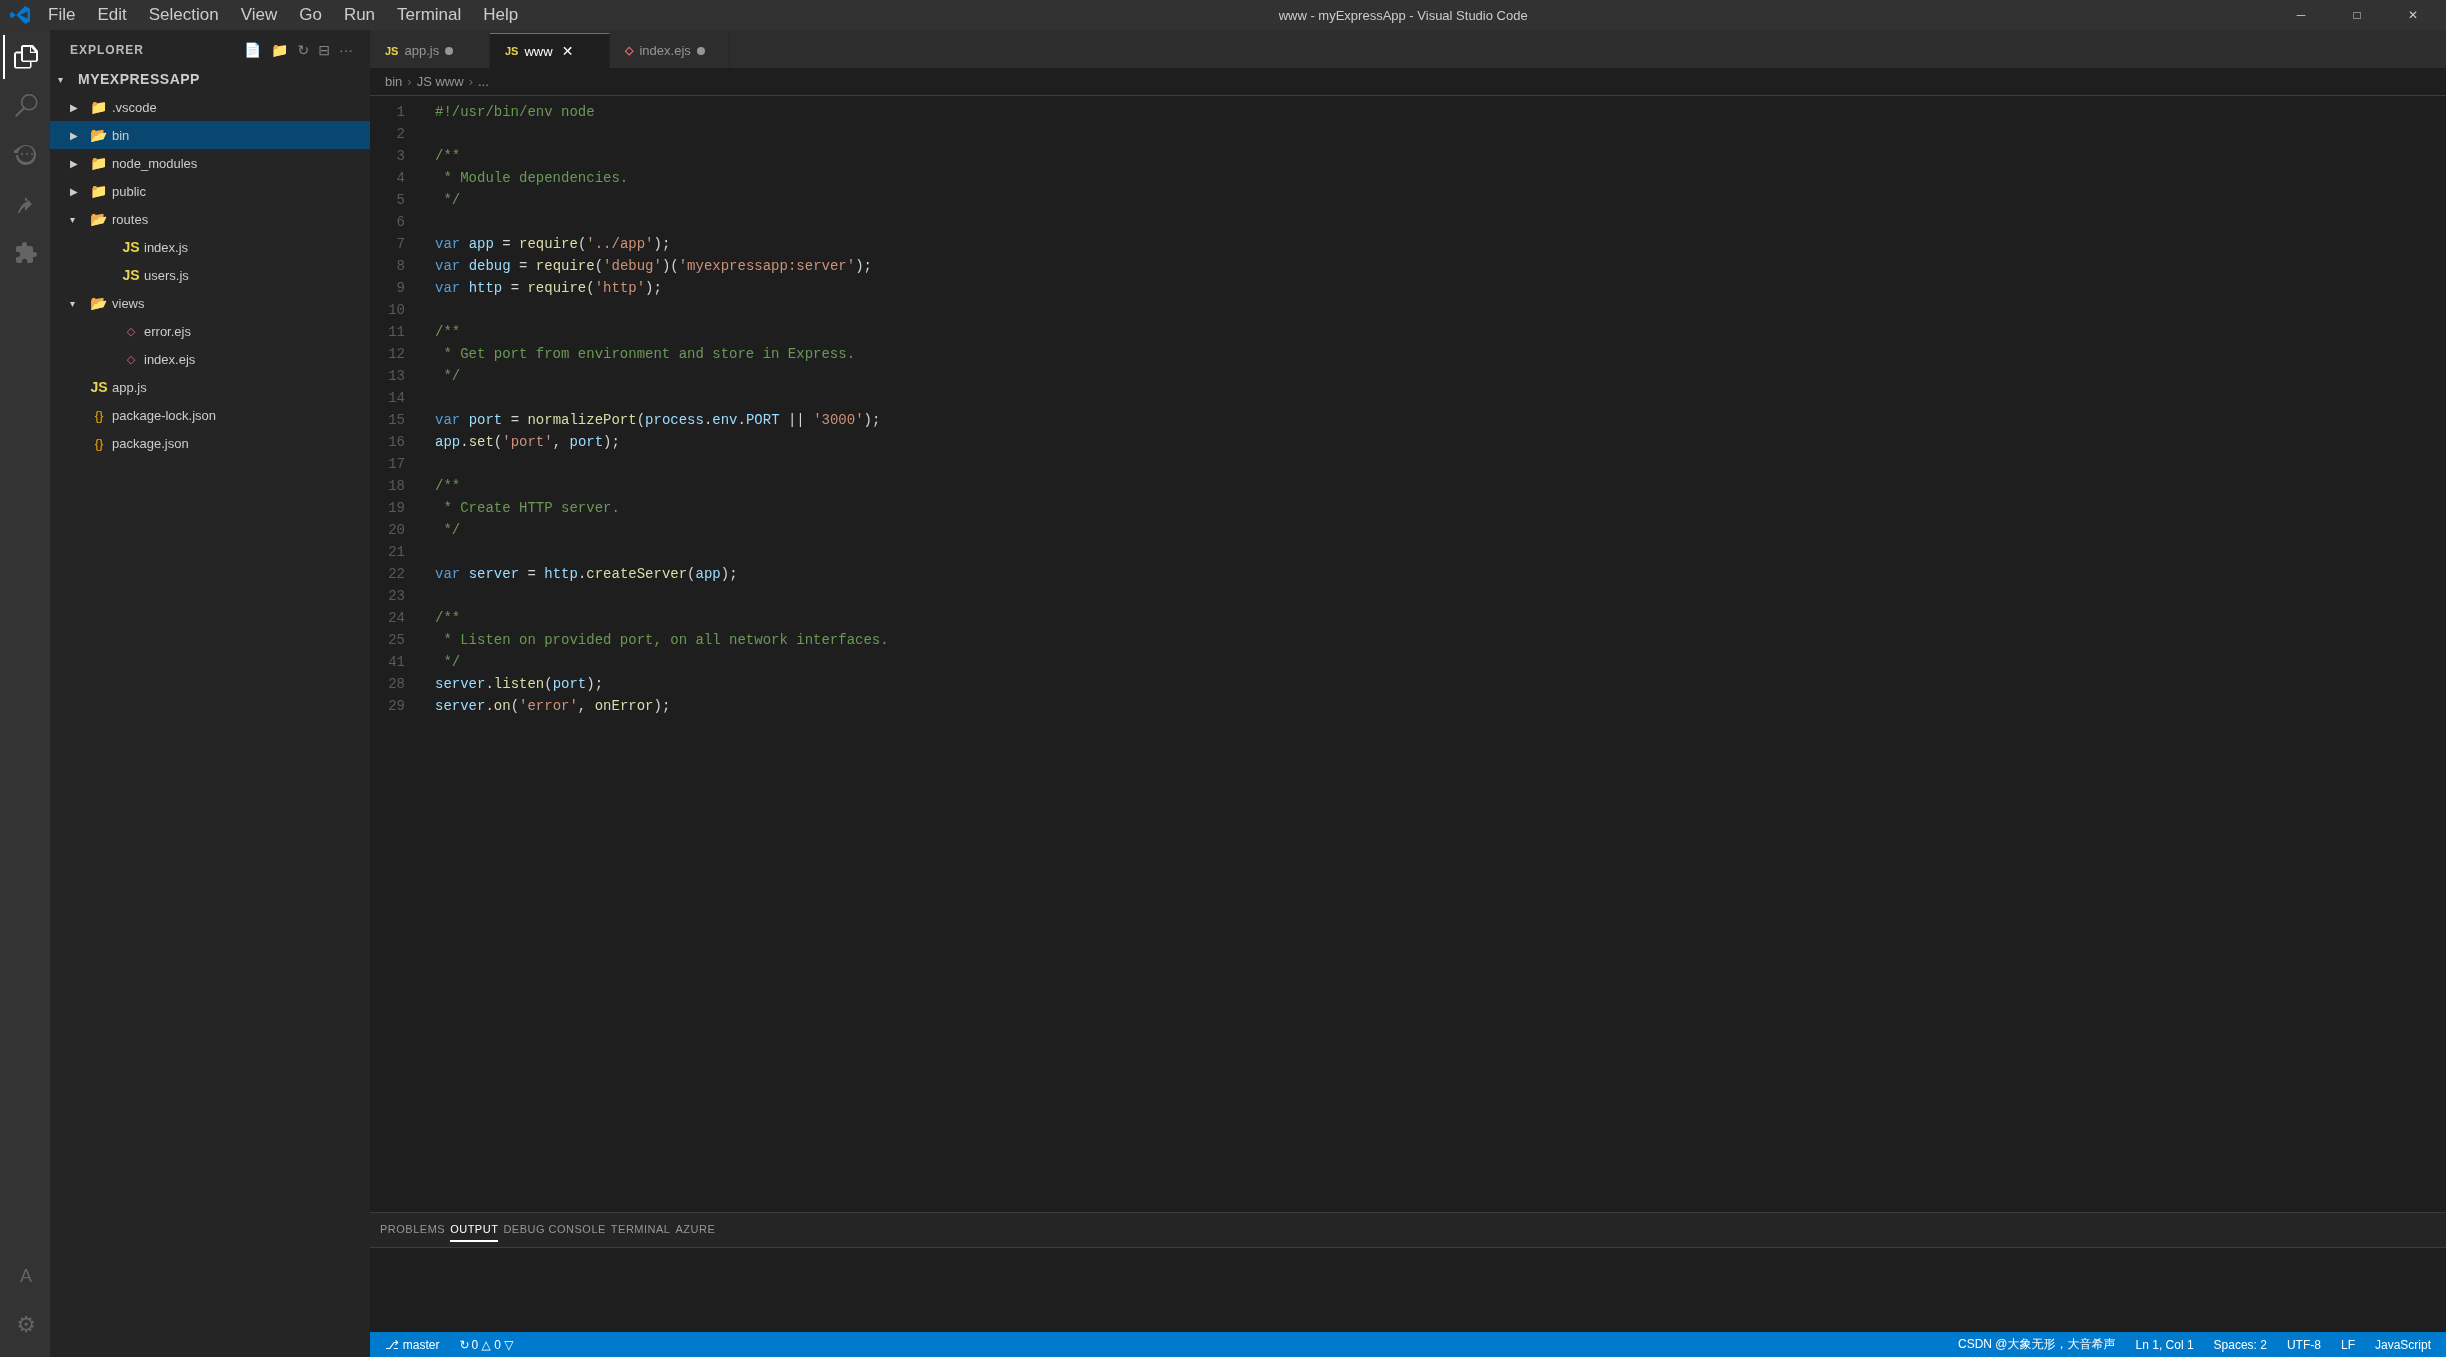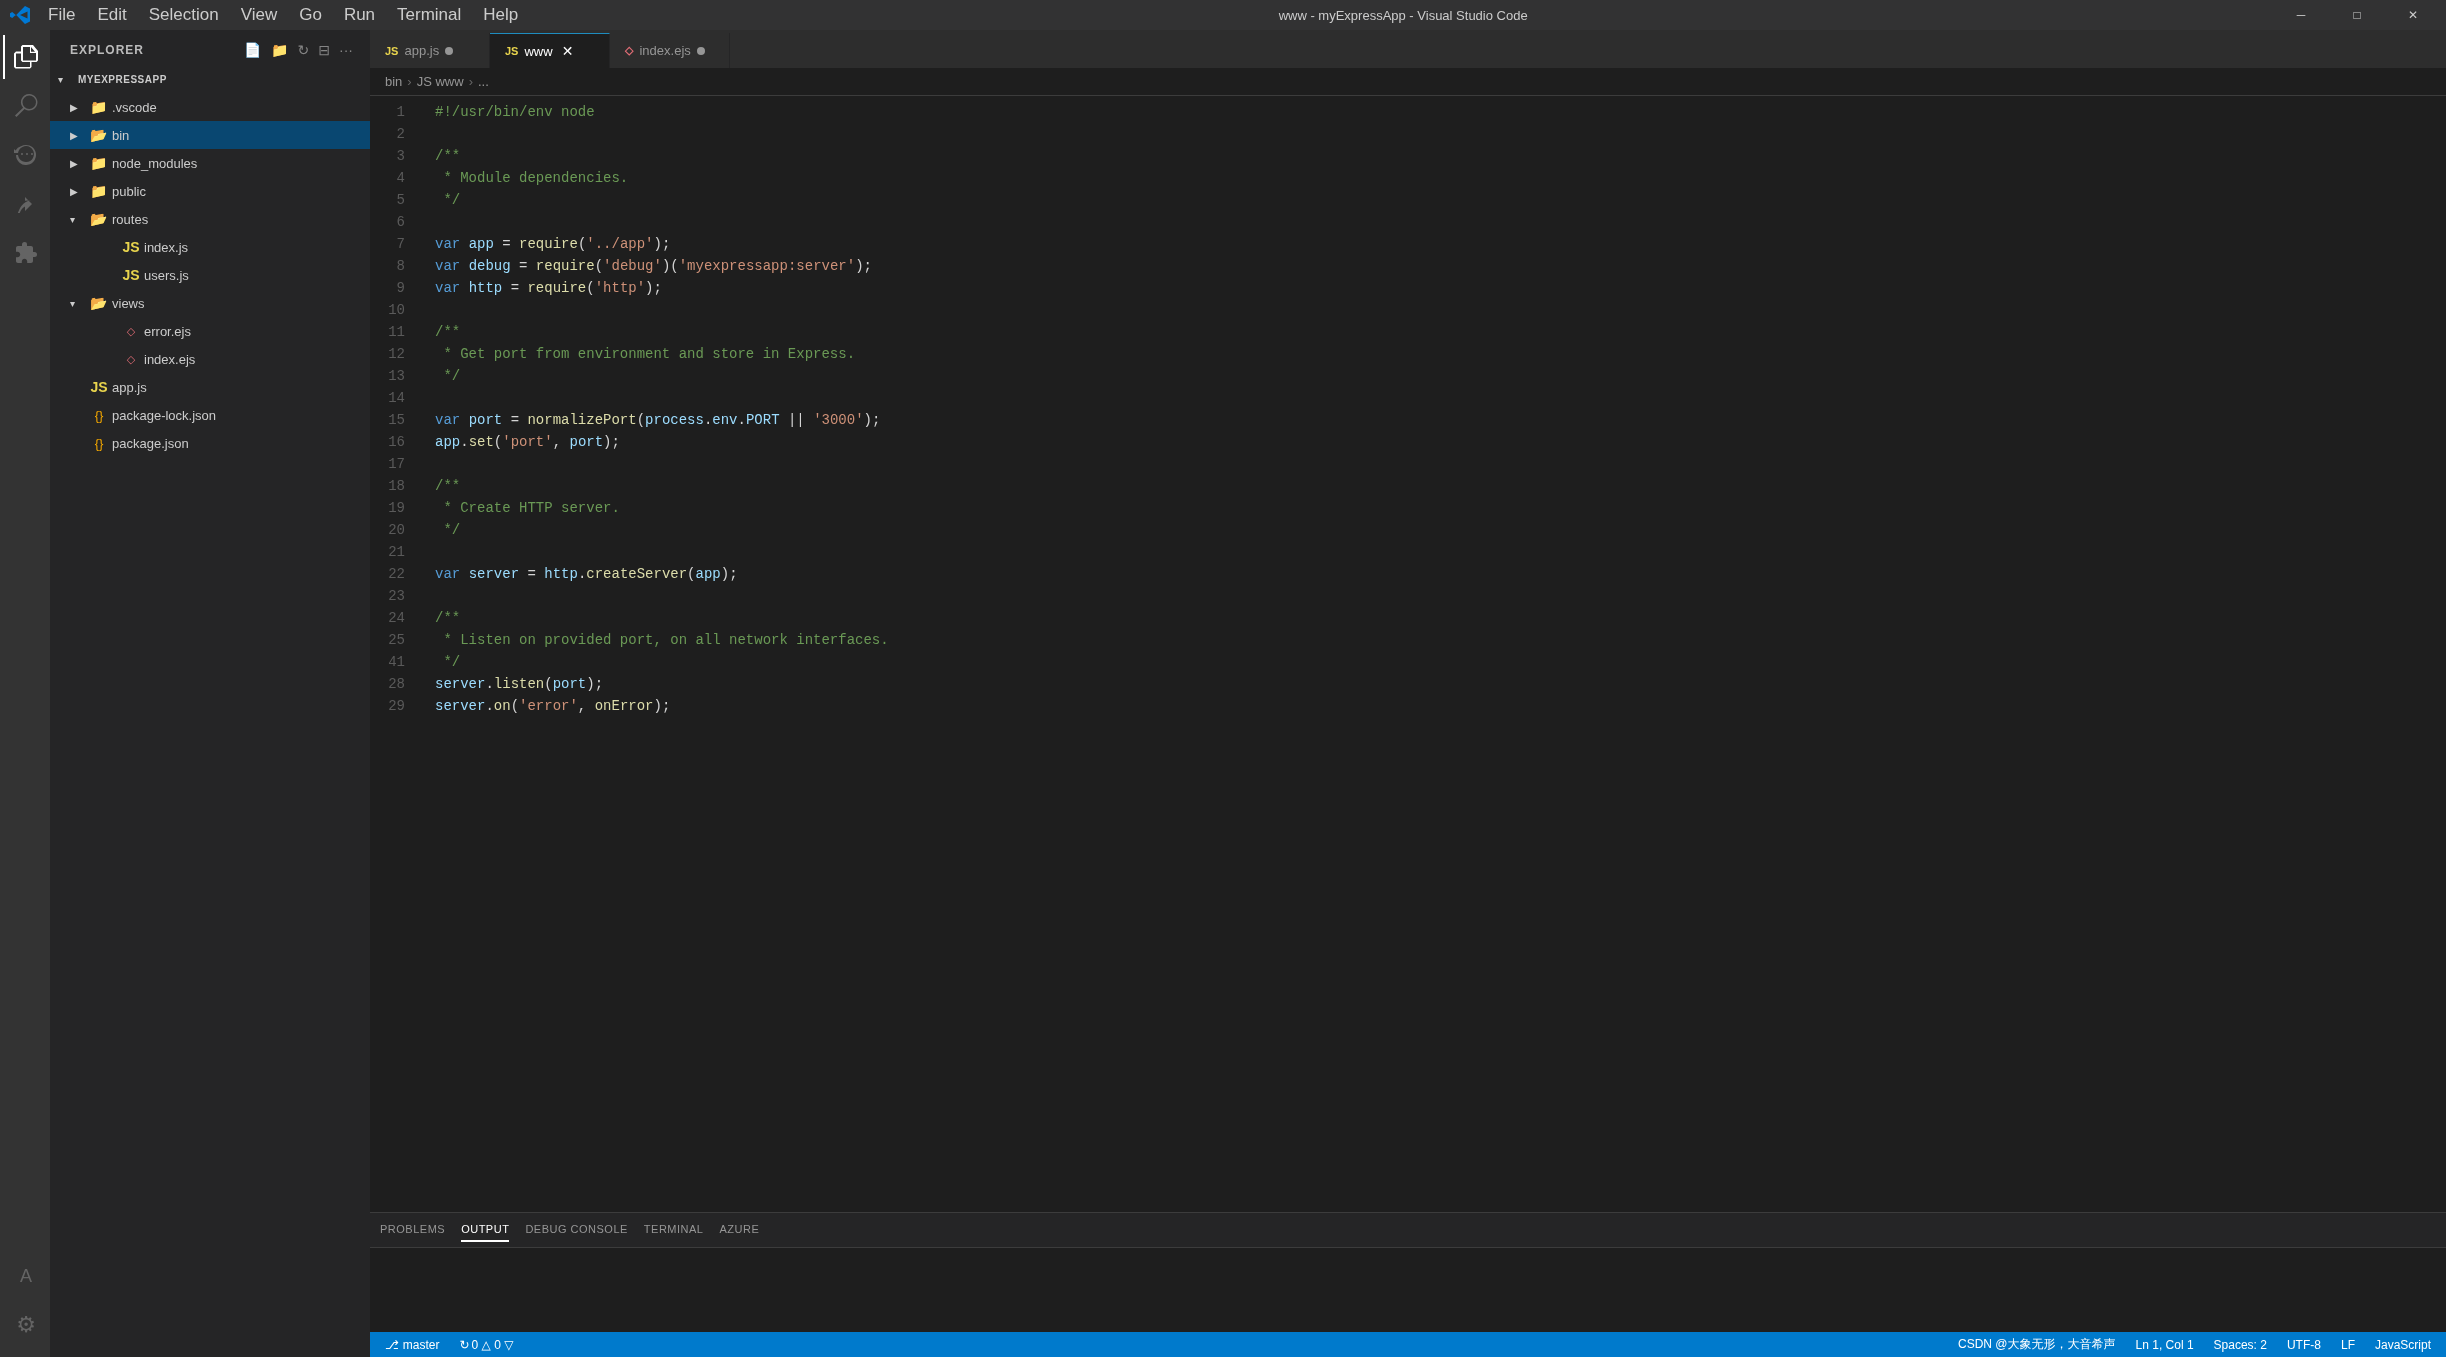--- a/index.html
+++ b/index.html
@@ -297,21 +297,21 @@
       flex-direction: column;
       flex-shrink: 0;
     }
     .panel-tabs {
       display: flex;
       align-items: center;
       height: 35px;
       background: #252526;
       border-bottom: 1px solid #3c3c3c;
       padding: 0 10px;
-      gap: 16px;
+      gap: 5px;
     }
     .panel-tab {
       font-size: 11px;
       color: #969696;
       cursor: pointer;
       padding: 5px 0;
       text-transform: uppercase;
       letter-spacing: 0.5px;
       border-bottom: 2px solid transparent;
     }
@@ -430,21 +430,21 @@
         <span class="sidebar-action-btn" title="Refresh">↻</span>
         <span class="sidebar-action-btn" title="Collapse">⊟</span>
         <span class="sidebar-action-btn" title="More Actions">···</span>
       </div>
     </div>
 
     <div class="file-tree">
 
       <div class="tree-item" style="padding-left:8px;">
         <span class="arrow">▾</span>
-        <span class="label" style="font-size:10px; font-weight:600; color:#cccccc; letter-spacing:0.5px;">MYEXPRESSAPP</span>
+        <span class="label" style="font-size:14px; font-weight:600; color:#cccccc; letter-spacing:0.5px;">MYEXPRESSAPP</span>
       </div>
 
       <div class="tree-item indent-1">
         <span class="arrow">▶</span>
         <span class="icon folder-icon">📁</span>
         <span class="label">.vscode</span>
       </div>
 
       <div class="tree-item indent-1 selected">
         <span class="arrow">▶</span>

